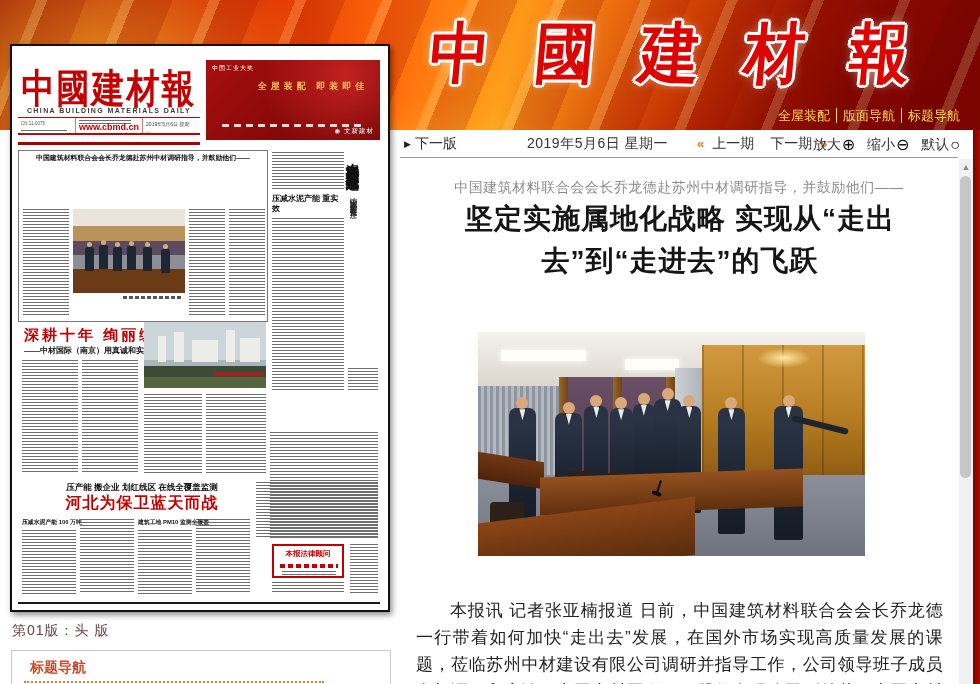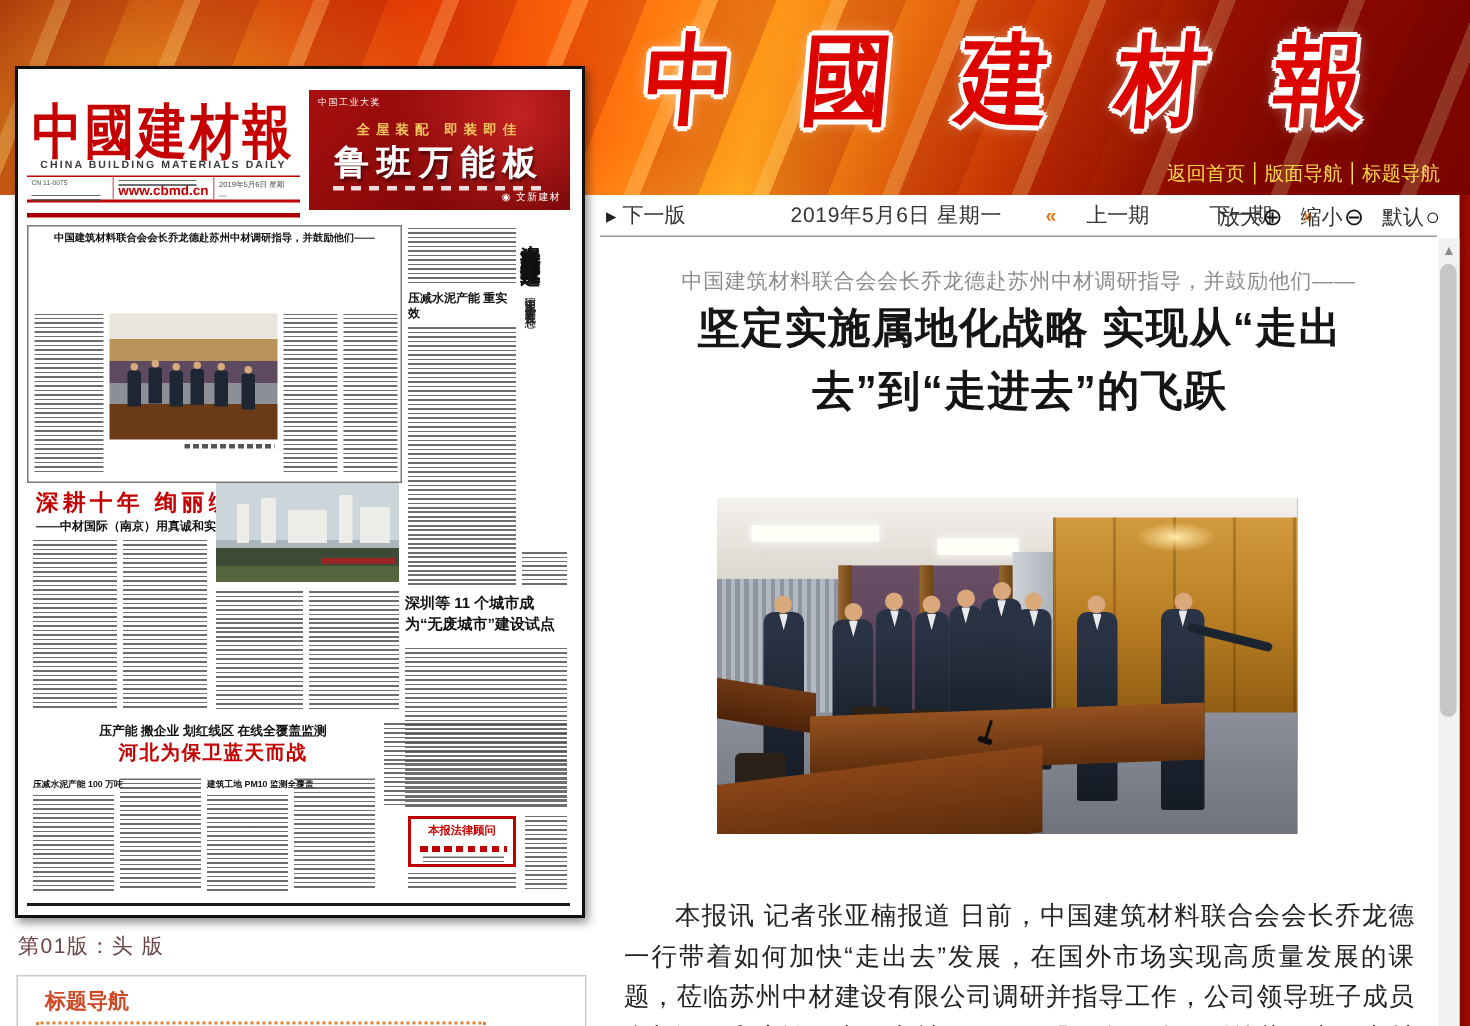--- a/index.html
+++ b/index.html
@@ -28,21 +28,21 @@
 
   .right-strip{position:absolute;right:0;top:130px;width:7px;height:554px;
     background:linear-gradient(90deg,#7d0400,#a50c00);}
 
   
   .toolbar{position:absolute;left:400px;top:131px;width:560px;height:25px;font-size:14px;color:#333;}
   .tb-next-page{position:absolute;left:4px;top:4px;cursor:pointer;}
   .tb-arrow{font-size:9px;color:#222;vertical-align:1px;margin-right:4px;}
   .tb-date{position:absolute;left:127px;top:4px;letter-spacing:.5px;}
   .tb-issues{position:absolute;left:297px;top:4px;}
-  .tb-issues .lnk{cursor:pointer;margin:0 20px;}
+  .tb-issues .lnk{cursor:pointer;margin:0 8px;}
   .or{color:#e87a1e;font-weight:bold;font-size:13px;}
   .tb-zoom{position:absolute;right:0;top:4px;}
   .tb-zoom .zbtn{cursor:pointer;margin-left:8px;}
   .zic{font-size:16px;vertical-align:-1px;margin-left:1px;color:#111;}
   .toolbar-line{position:absolute;left:400px;top:157px;width:558px;height:0;border-top:1px solid #9a9a9a;}
 
   
   .scroll-track{position:absolute;left:959px;top:159px;width:14px;height:525px;background:#f1f1f1;}
   .scroll-arrow{display:block;text-align:center;font-size:9px;color:#8a8a8a;padding-top:3px;cursor:pointer;}
   .scroll-thumb{position:absolute;left:1px;top:17px;width:11px;height:302px;background:#c6c6c6;border-radius:6px;cursor:pointer;}
@@ -109,21 +109,21 @@
   .np-issue{font-size:5px;color:#555;transform:scale(.9);transform-origin:left top;white-space:nowrap;}
   .np-web{font-size:9px;font-weight:bold;color:#c40000;margin-top:2px;white-space:nowrap;}
   .np-dateinfo{font-size:5.5px;color:#444;line-height:1.6;transform:scale(.92);transform-origin:left top;}
   .np-mast-rule{position:absolute;left:6px;top:96px;width:182px;height:3px;background:#a80000;}
 
   .np-ad{position:absolute;left:194px;top:14px;width:174px;height:80px;overflow:hidden;
     background:radial-gradient(circle at 80% 20%, #c32121, rgba(195,33,33,0) 55%),
                linear-gradient(135deg,#a80f0f,#6e0404);}
   .np-ad-award{position:absolute;left:6px;top:4px;font-size:6px;color:#fff;letter-spacing:1px;}
   .np-ad-slogan{position:absolute;left:0;top:20px;width:100%;text-align:center;
-    font-size:9px;color:#f0c35c;letter-spacing:4px;font-weight:bold;}
+    font-size:9px;color:#f0c35c;letter-spacing:4px;font-weight:bold;padding-left:20px;}
   .np-ad-product{position:absolute;left:0;top:33px;width:100%;text-align:center;
     font-size:23px;color:#fff;font-weight:bold;letter-spacing:5px;text-shadow:1px 2px 2px rgba(0,0,0,.5);}
   .np-ad-dots{position:absolute;left:16px;top:64px;width:140px;height:3px;
     background:repeating-linear-gradient(90deg, rgba(255,255,255,.85) 0 7px, transparent 7px 12px);}
   .np-ad-brand{position:absolute;right:6px;bottom:4px;font-size:6.5px;color:#fff;letter-spacing:1px;}
 
   .np-lead{position:absolute;left:6px;top:104px;width:250px;height:172px;box-sizing:border-box;
     border:1px solid #777;background:#fff;}
   .np-lead-kicker{position:absolute;left:2px;top:3px;width:244px;text-align:center;
     font-size:7.5px;font-weight:bold;color:#111;white-space:nowrap;transform:scale(.92);transform-origin:center top;}
@@ -153,21 +153,21 @@
   .np-mid-h{position:absolute;left:12px;top:280px;font-size:15px;font-weight:bold;color:#c40000;letter-spacing:3px;}
   .np-mid-sub{position:absolute;left:12px;top:299px;font-size:8px;font-weight:bold;color:#111;white-space:nowrap;}
   .np-plant{position:absolute;left:132px;top:276px;width:122px;height:66px;overflow:hidden;
     background:linear-gradient(180deg,#ccd5d9 0 58%, #aab4ba 58% 66%, #3d4a35 66% 84%, #55663f 84% 100%);}
   .np-plant i{position:absolute;background:#ecece8;}
   .np-plant .cap{position:absolute;right:2px;bottom:12px;width:50px;height:4px;background:rgba(170,30,30,.85);}
 
   .np-bot-kicker{position:absolute;left:35px;top:436px;width:190px;text-align:center;
     font-size:8.5px;font-weight:bold;color:#111;white-space:nowrap;}
   .np-bot-h{position:absolute;left:35px;top:447px;width:190px;text-align:center;
-    font-size:13px;font-weight:bold;color:#c40000;letter-spacing:1px;}
+    font-size:16px;font-weight:bold;color:#c40000;letter-spacing:1px;}
   .np-colhead{position:absolute;font-size:6.5px;font-weight:bold;color:#111;white-space:nowrap;transform:scale(.9);transform-origin:left top;}
   .np-legal{position:absolute;left:260px;top:498px;width:72px;height:34px;box-sizing:border-box;
     border:2px solid #c00000;background:#fff;}
   .np-legal-t{width:100%;text-align:center;font-size:7.5px;font-weight:bold;color:#c40000;margin-top:3px;}
   .np-bot-rule{position:absolute;left:6px;top:556px;width:362px;height:2px;background:#1a1a1a;}
 
   
   .page-label{position:absolute;left:12px;top:622px;font-size:14px;color:#6a4343;letter-spacing:1px;}
   .title-nav-box{position:absolute;left:11px;top:650px;width:380px;height:60px;box-sizing:border-box;
     border:1px solid #c9c9c9;background:#fff;}
@@ -175,21 +175,21 @@
   .tn-dotted{position:absolute;left:12px;top:30px;width:300px;border-bottom:2px dotted #e08030;}
 </style>
 </head>
 <body>
 
 <div class="page">
 
   <div class="banner">
     <div class="banner-title">中 國 建 材 報</div>
     <div class="banner-nav">
-      <span class="bn-link">返回首页</span><span class="bn-link sep">版面导航</span><span class="bn-link sep">标题导航</span>
+      <span class="bn-link">全屋装配</span><span class="bn-link sep">版面导航</span><span class="bn-link sep">标题导航</span>
     </div>
   </div>
   <div class="right-strip"></div>
 
   <div class="toolbar">
     <span class="tb-next-page"><span class="tb-arrow">▶</span><span>下一版</span></span>
     <span class="tb-date">2019年5月6日 星期一</span>
     <span class="tb-issues">
       <span class="or">«</span><span class="lnk">上一期</span><span class="lnk">下一期</span><span class="or">»</span>
     </span>
@@ -257,21 +257,20 @@
       </div>
       <div class="np-ib-col">
         <div class="np-dateinfo">2019年5月6日 星期一</div>
       </div>
     </div>
     <div class="np-mast-rule"></div>
 
     <div class="np-ad">
       <div class="np-ad-award">中国工业大奖</div>
       <div class="np-ad-slogan">全屋装配 即装即佳</div>
-      <div class="np-ad-product">鲁班万能板</div>
       <div class="np-ad-dots"></div>
       <div class="np-ad-brand">◉ 文新建材</div>
     </div>
 
     <div class="np-lead">
       <div class="np-lead-kicker">中国建筑材料联合会会长乔龙德赴苏州中材调研指导，并鼓励他们——</div>
       <div class="tl" style="left:4px;top:58px;width:46px;height:106px;"></div>
       <div class="np-miniphoto">
         <i class="mini-fig" style="left:12px;"></i>
           <i class="mini-fig" style="left:26px;bottom:28%;"></i>
@@ -286,21 +285,20 @@
     </div>
 
     <div class="tl" style="left:260px;top:106px;width:72px;height:38px;"></div>
     <div class="np-subhead">压减水泥产能 重实效</div>
     <div class="tl" style="left:260px;top:172px;width:72px;height:172px;"></div>
     <div class="np-vert">
       <span class="np-vert-main">水泥行业高质量发展之路任重道远</span>
       <span class="np-vert-sub">——访中国水泥协会常务副会长孔祥忠</span>
     </div>
     <div class="tl" style="left:336px;top:322px;width:30px;height:22px;"></div>
-    <div class="np-shenzhen">深圳等 11 个城市成为“无废城市”建设试点</div>
     <div class="tl" style="left:258px;top:386px;width:108px;height:106px;"></div>
 
     <div class="np-mid-h">深耕十年 绚丽绽放</div>
     <div class="np-mid-sub">——中材国际（南京）用真诚和实力拥抱尼日利亚</div>
     <div class="tl" style="left:10px;top:314px;width:56px;height:114px;"></div>
     <div class="tl" style="left:70px;top:314px;width:56px;height:114px;"></div>
     <div class="np-plant">
       <i style="left:14px;top:14px;width:8px;height:26px;"></i>
       <i style="left:30px;top:10px;width:10px;height:30px;"></i>
       <i style="left:48px;top:18px;width:26px;height:22px;"></i>

